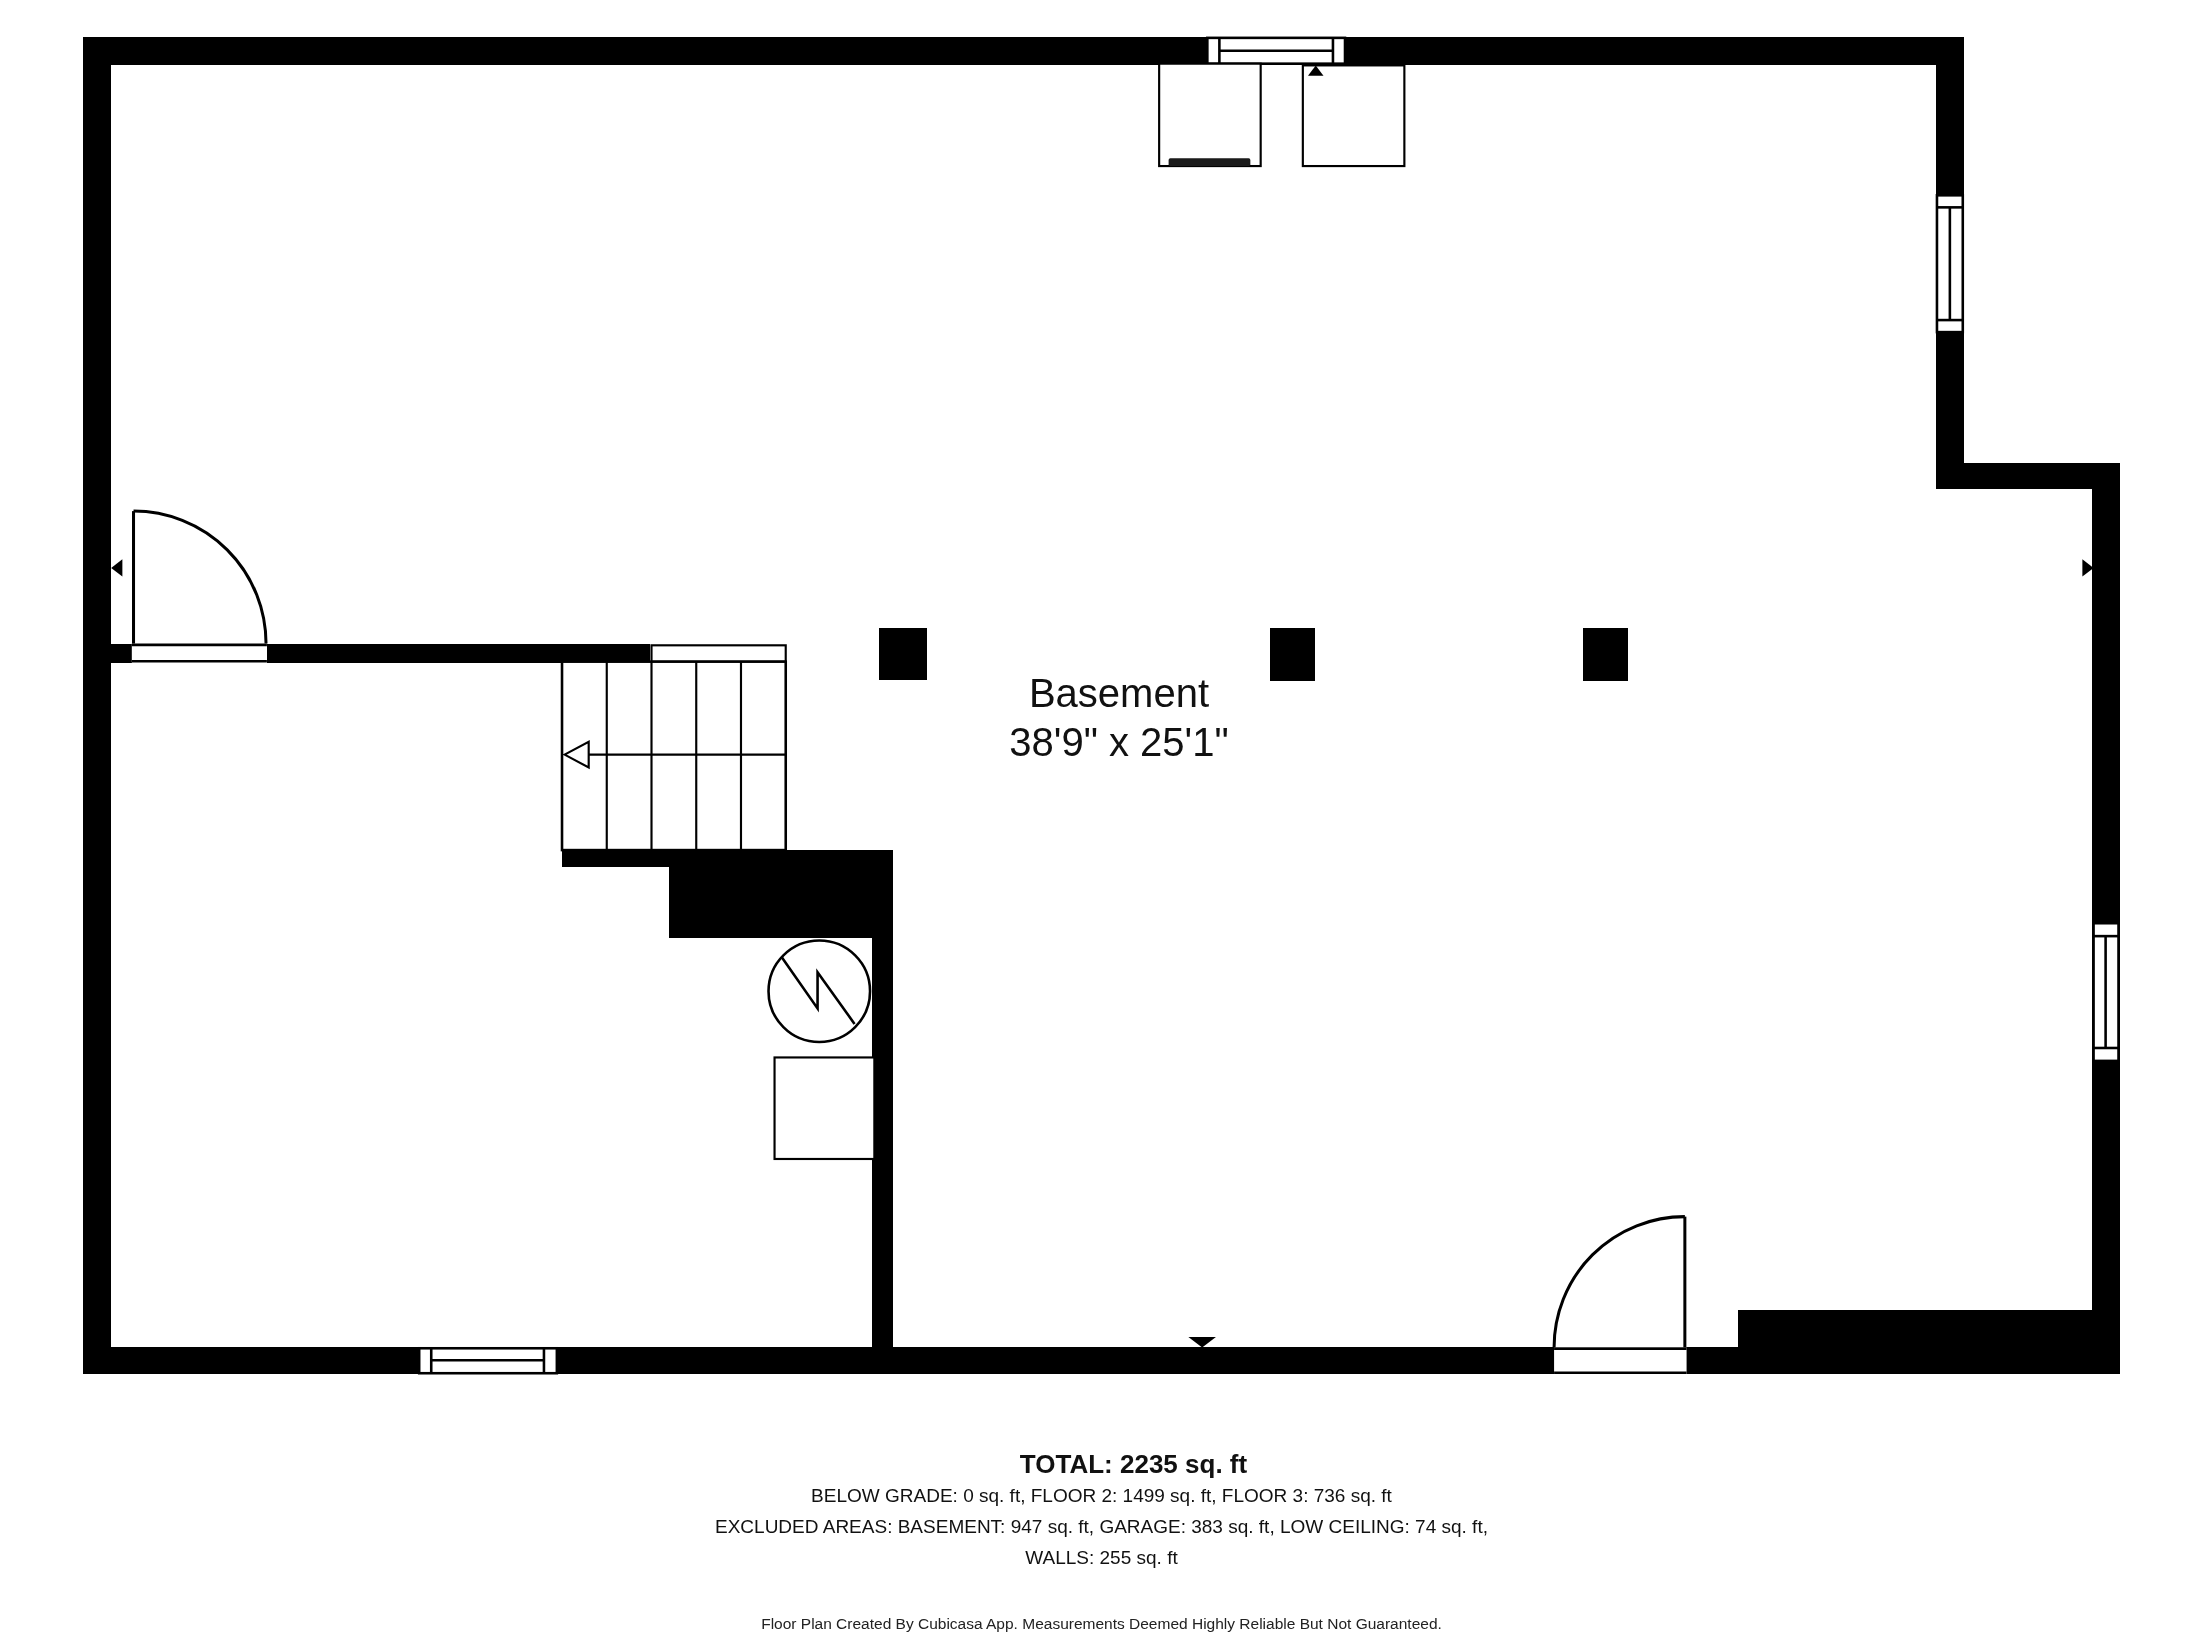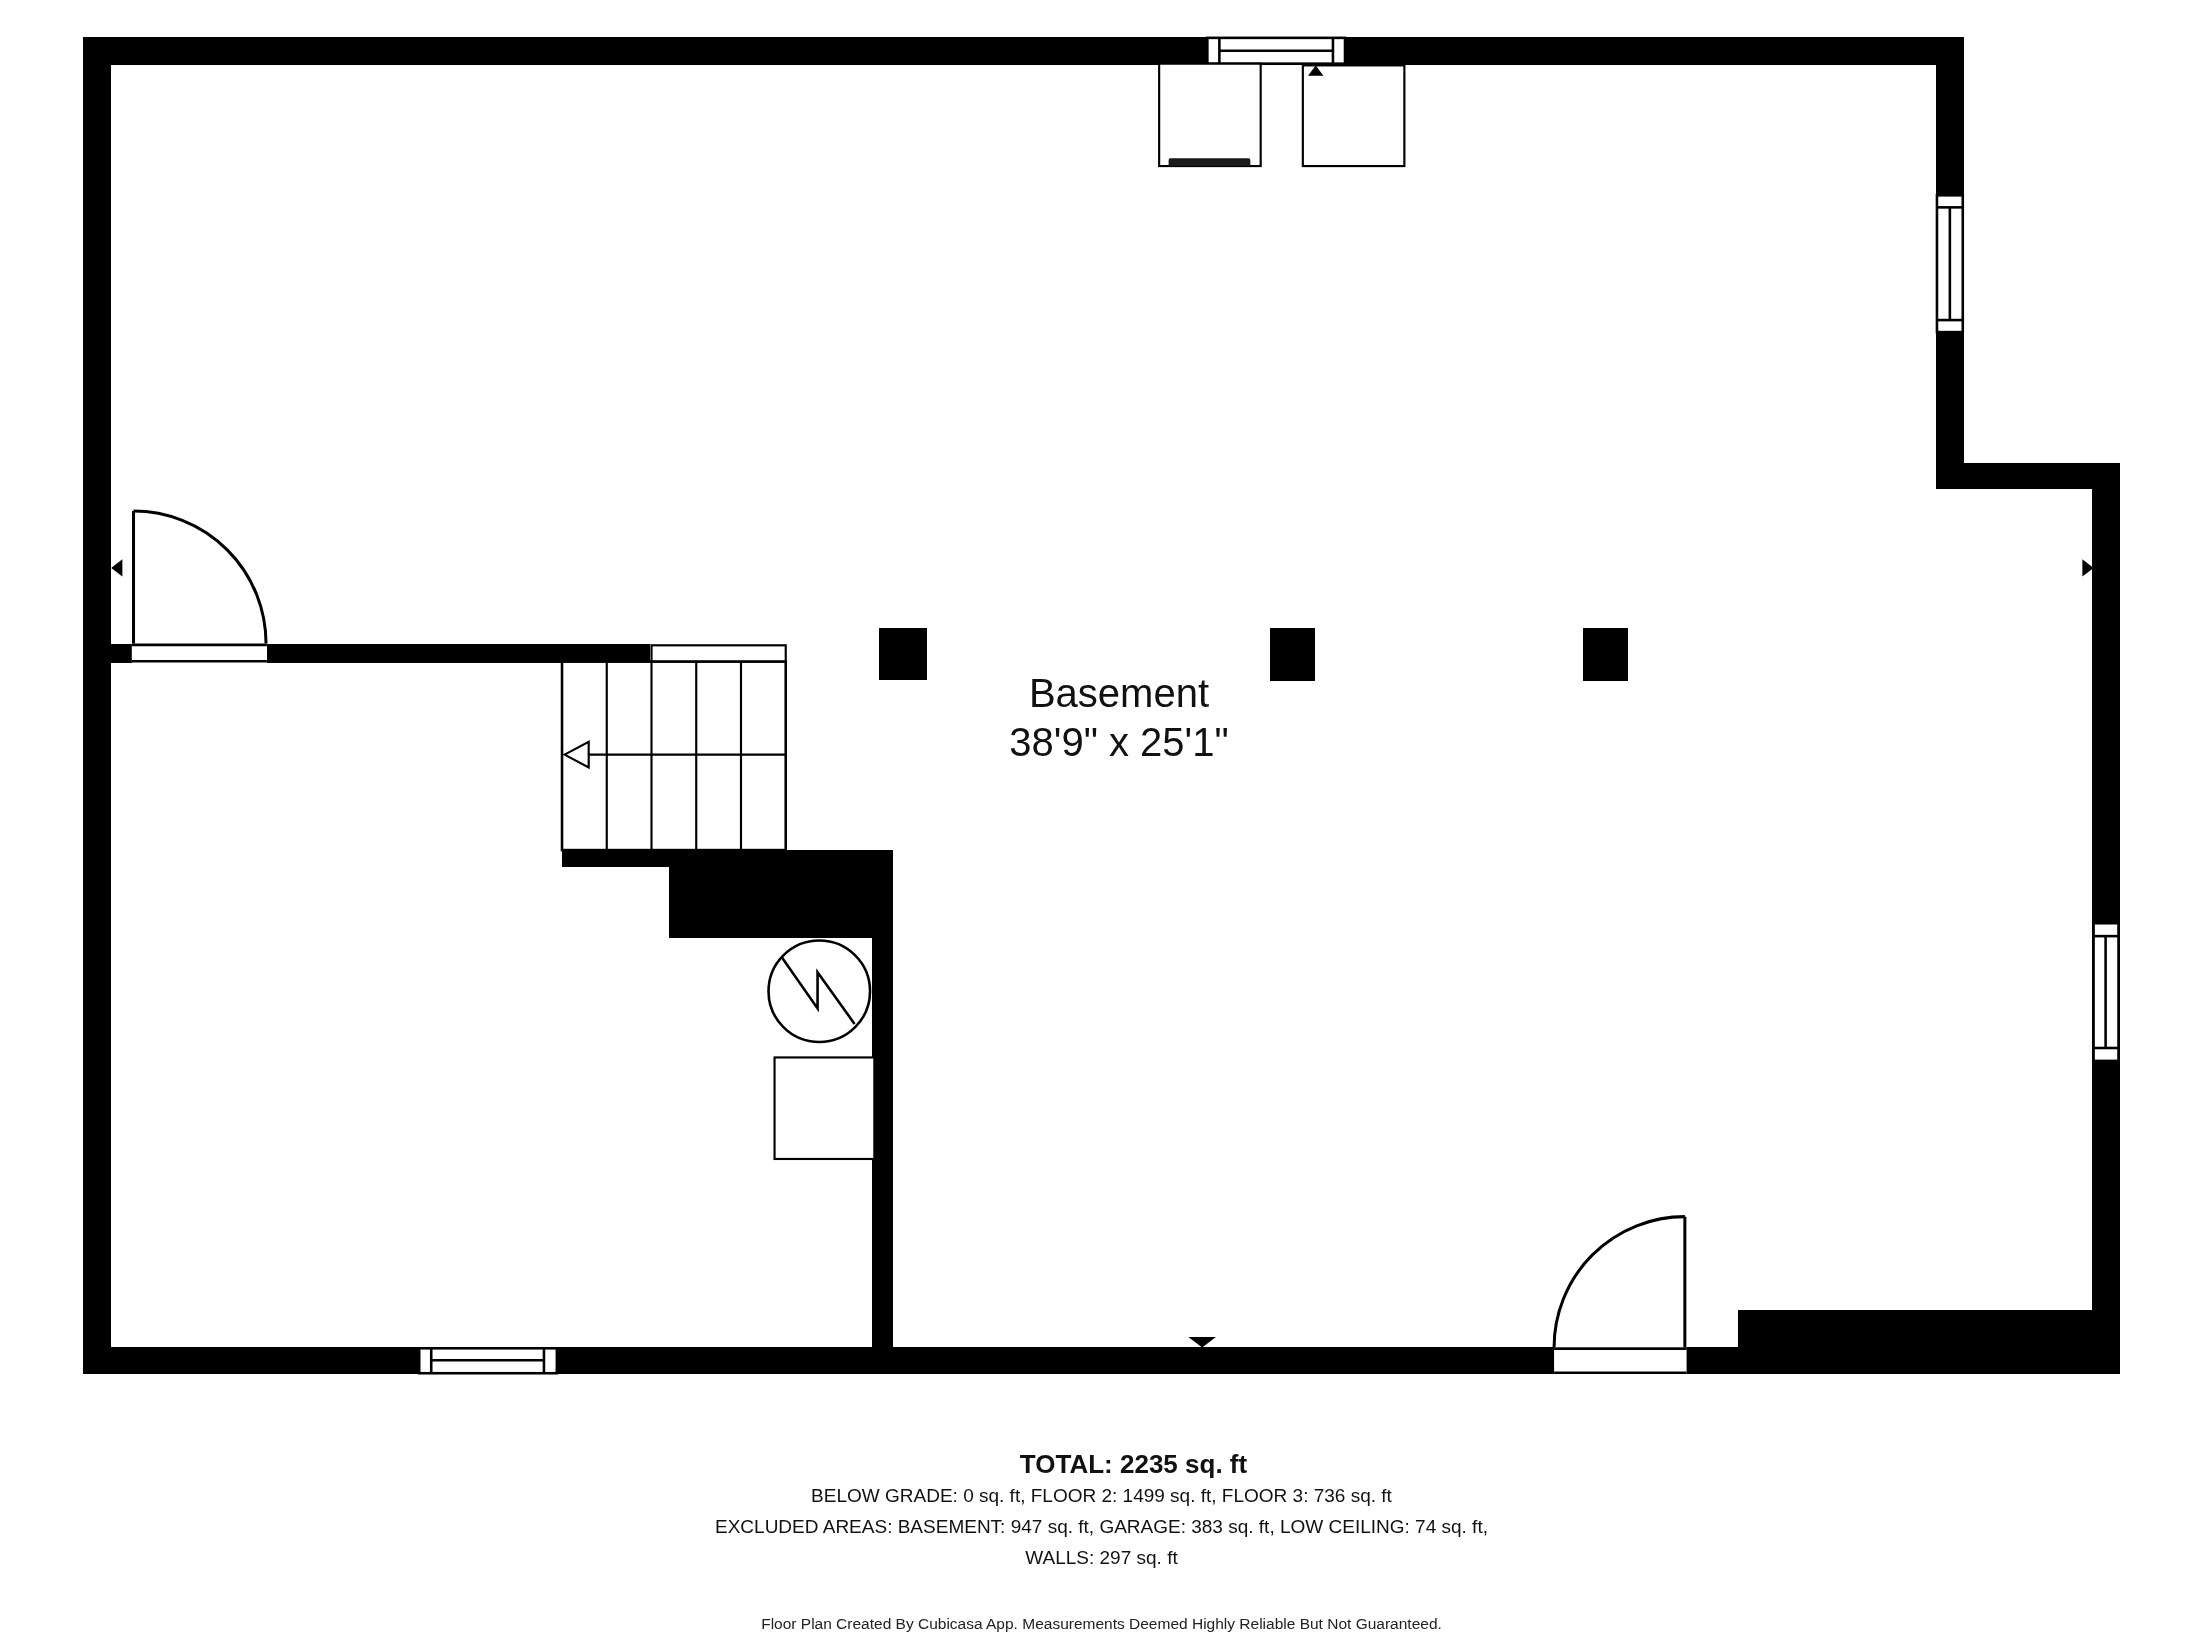--- a/index.html
+++ b/index.html
@@ -125,17 +125,17 @@
   </svg>
 
   <div class="room-label">
     <div>Basement</div>
     <div>38'9" x 25'1"</div>
   </div>
 
   <div class="summary-line bold" style="top:1449px">TOTAL: 2235 sq. ft</div>
   <div class="summary-line" style="top:1480px">BELOW GRADE: 0 sq. ft, FLOOR 2: 1499 sq. ft, FLOOR 3: 736 sq. ft</div>
   <div class="summary-line" style="top:1511px">EXCLUDED AREAS: BASEMENT: 947 sq. ft, GARAGE: 383 sq. ft, LOW CEILING: 74 sq. ft,</div>
-  <div class="summary-line" style="top:1542px">WALLS: 297 sq. ft</div>
+  <div class="summary-line" style="top:1542px">WALLS: 255 sq. ft</div>
   <div class="disclaimer" style="top:1614px">Floor Plan Created By Cubicasa App. Measurements Deemed Highly Reliable But Not Guaranteed.</div>
 
 </div>
 
 
 </body></html>

